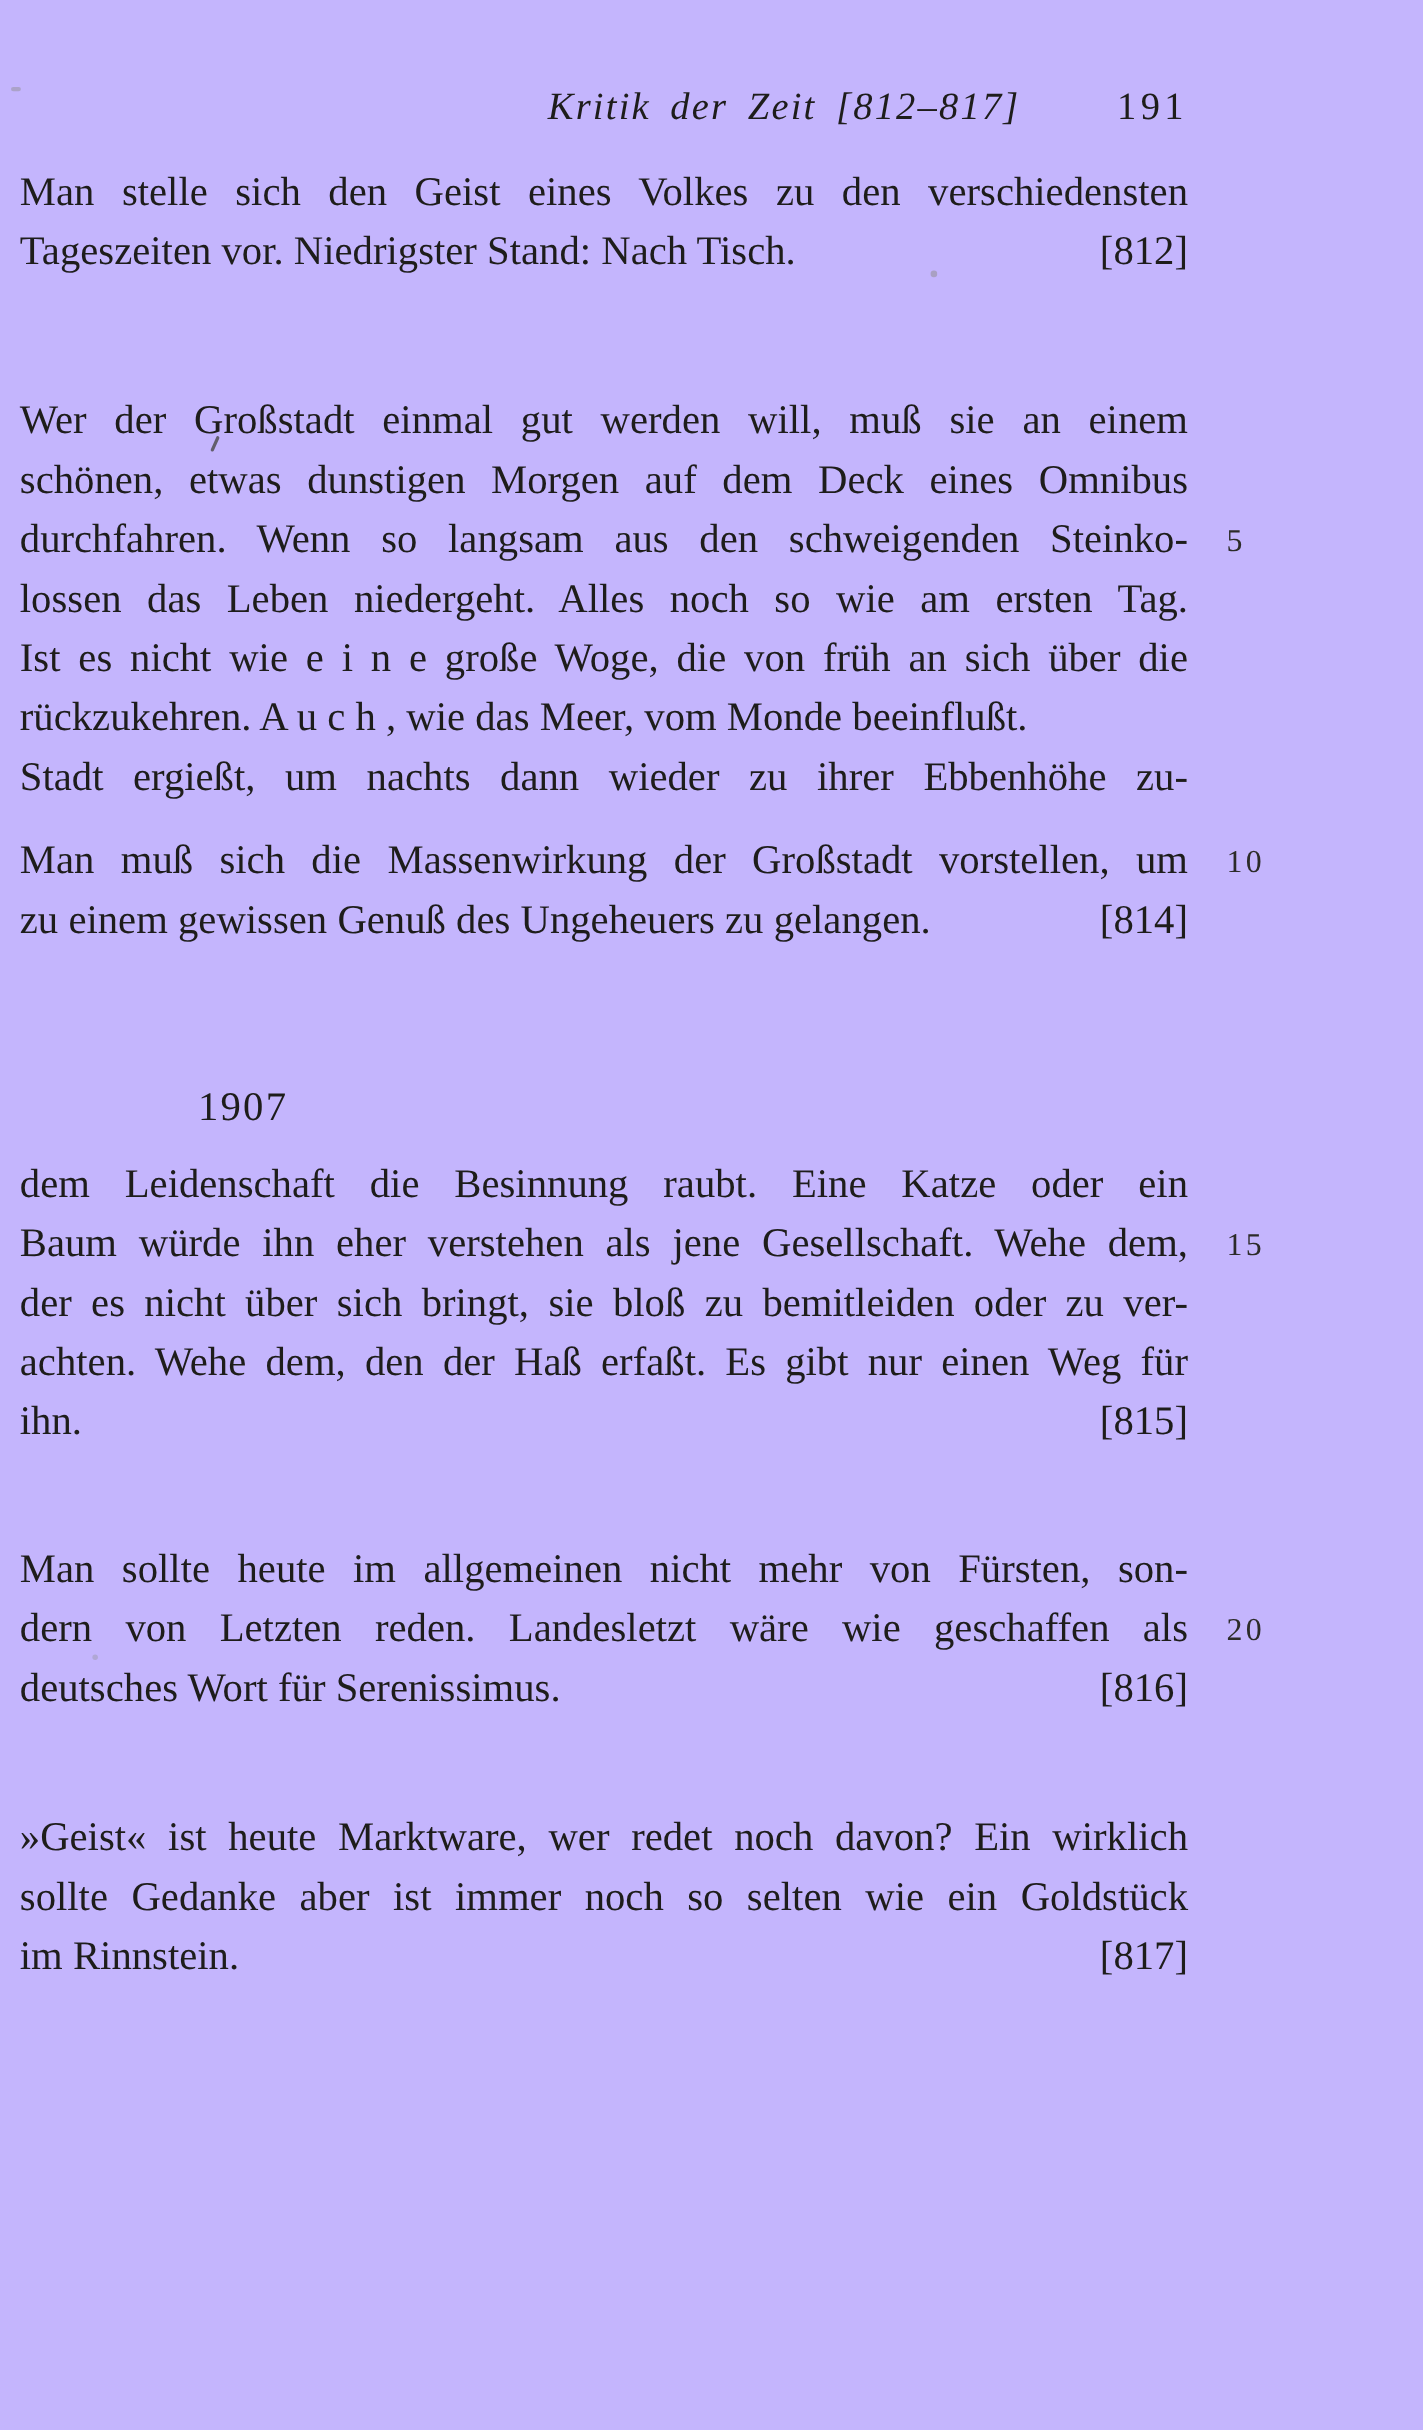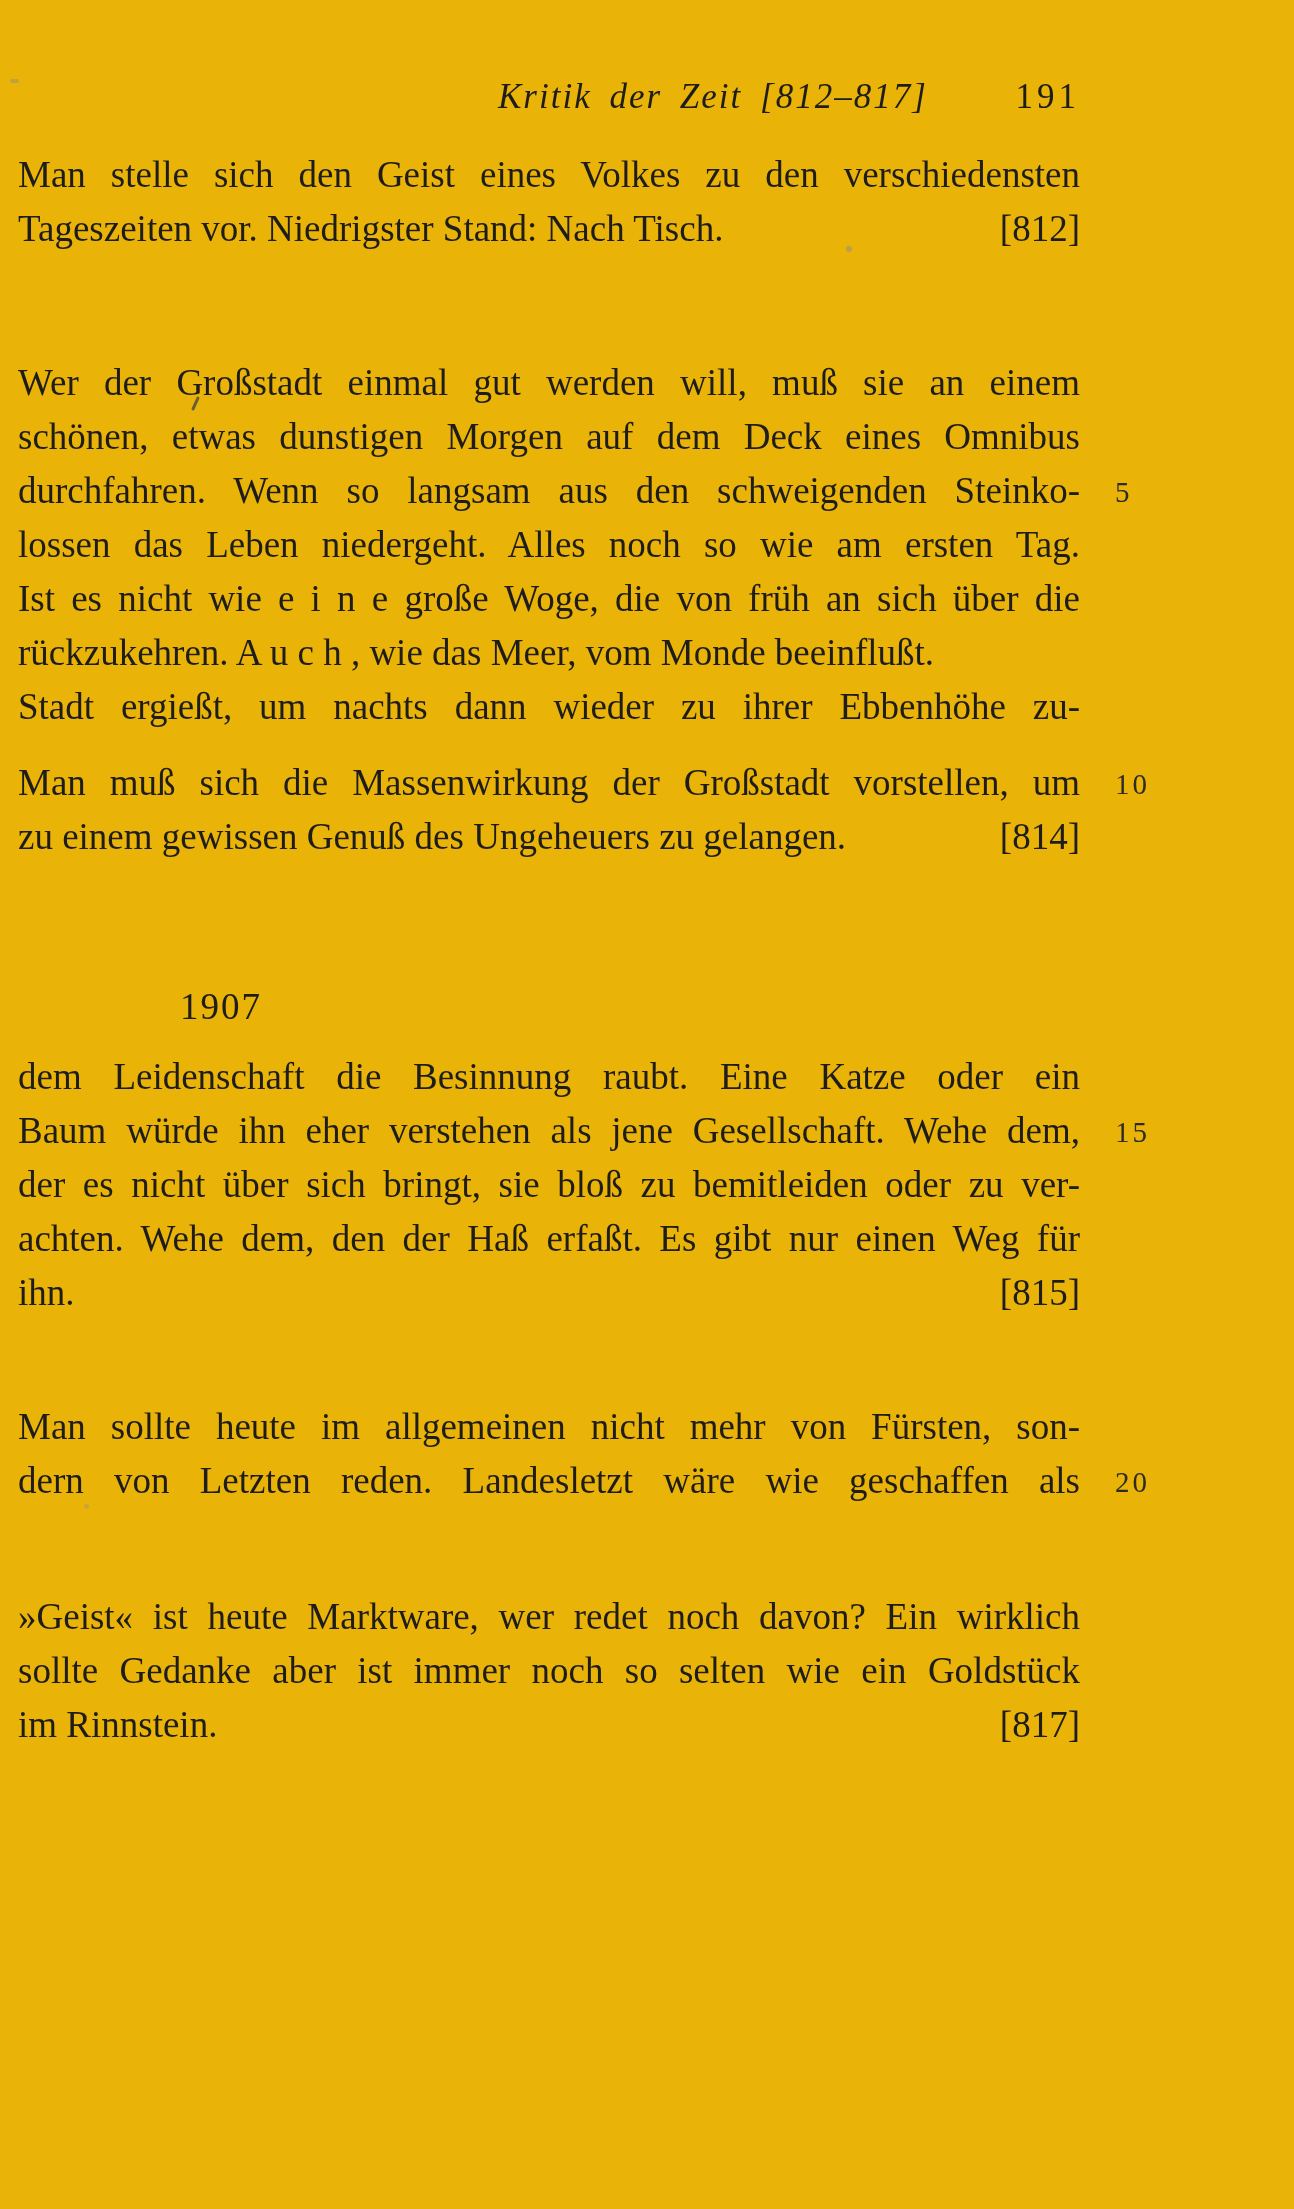--- a/index.html
+++ b/index.html
@@ -1,21 +1,21 @@
 <!DOCTYPE html>
 <html lang="de"><head>
 <meta charset="utf-8">
 <style>
   * { margin: 0; padding: 0; box-sizing: border-box; }
   html, body { background: #fcfcfb; }
   .page {
     position: relative;
     width: 1294px;
     height: 2209px;
-    background: #eab308;
+    background: #c4b5fd;
     overflow: hidden;
     font-family: "Liberation Serif", "DejaVu Serif", serif;
     color: #1e1d1b;
   }
   .running-header {
     position: absolute;
     top: 74px; left: 18px;
     width: 1062px; height: 46px;
     font-size: 35px;
     line-height: 46px;
@@ -129,20 +129,24 @@
         <div class="line fill"><span class="line-text">der es nicht über sich bringt, sie bloß zu bemitleiden oder zu ver-</span></div>
         <div class="line fill"><span class="line-text">achten. Wehe dem, den der Haß erfaßt. Es gibt nur einen Weg für</span></div>
         <div class="line with-ref">
           <span class="line-text">ihn.</span>
           <span class="ref-label">[815]</span>
         </div>
       </section>
       <section class="aphorism">
         <div class="line fill"><span class="line-text">Man sollte heute im allgemeinen nicht mehr von Fürsten, son-</span></div>
         <div class="line fill"><span class="line-text">dern von Letzten reden. Landesletzt wäre wie geschaffen als</span><span class="margin-num">20</span></div>
+        <div class="line with-ref">
+          <span class="line-text">deutsches Wort für Serenissimus.</span>
+          <span class="ref-label">[816]</span>
+        </div>
       </section>
       <section class="aphorism">
         <div class="line fill"><span class="line-text">»Geist« ist heute Marktware, wer redet noch davon? Ein wirklich</span></div>
         <div class="line fill"><span class="line-text">sollte Gedanke aber ist immer noch so selten wie ein Goldstück</span></div>
         <div class="line with-ref">
           <span class="line-text">im Rinnstein.</span>
           <span class="ref-label">[817]</span>
         </div>
       </section>
     </div>

